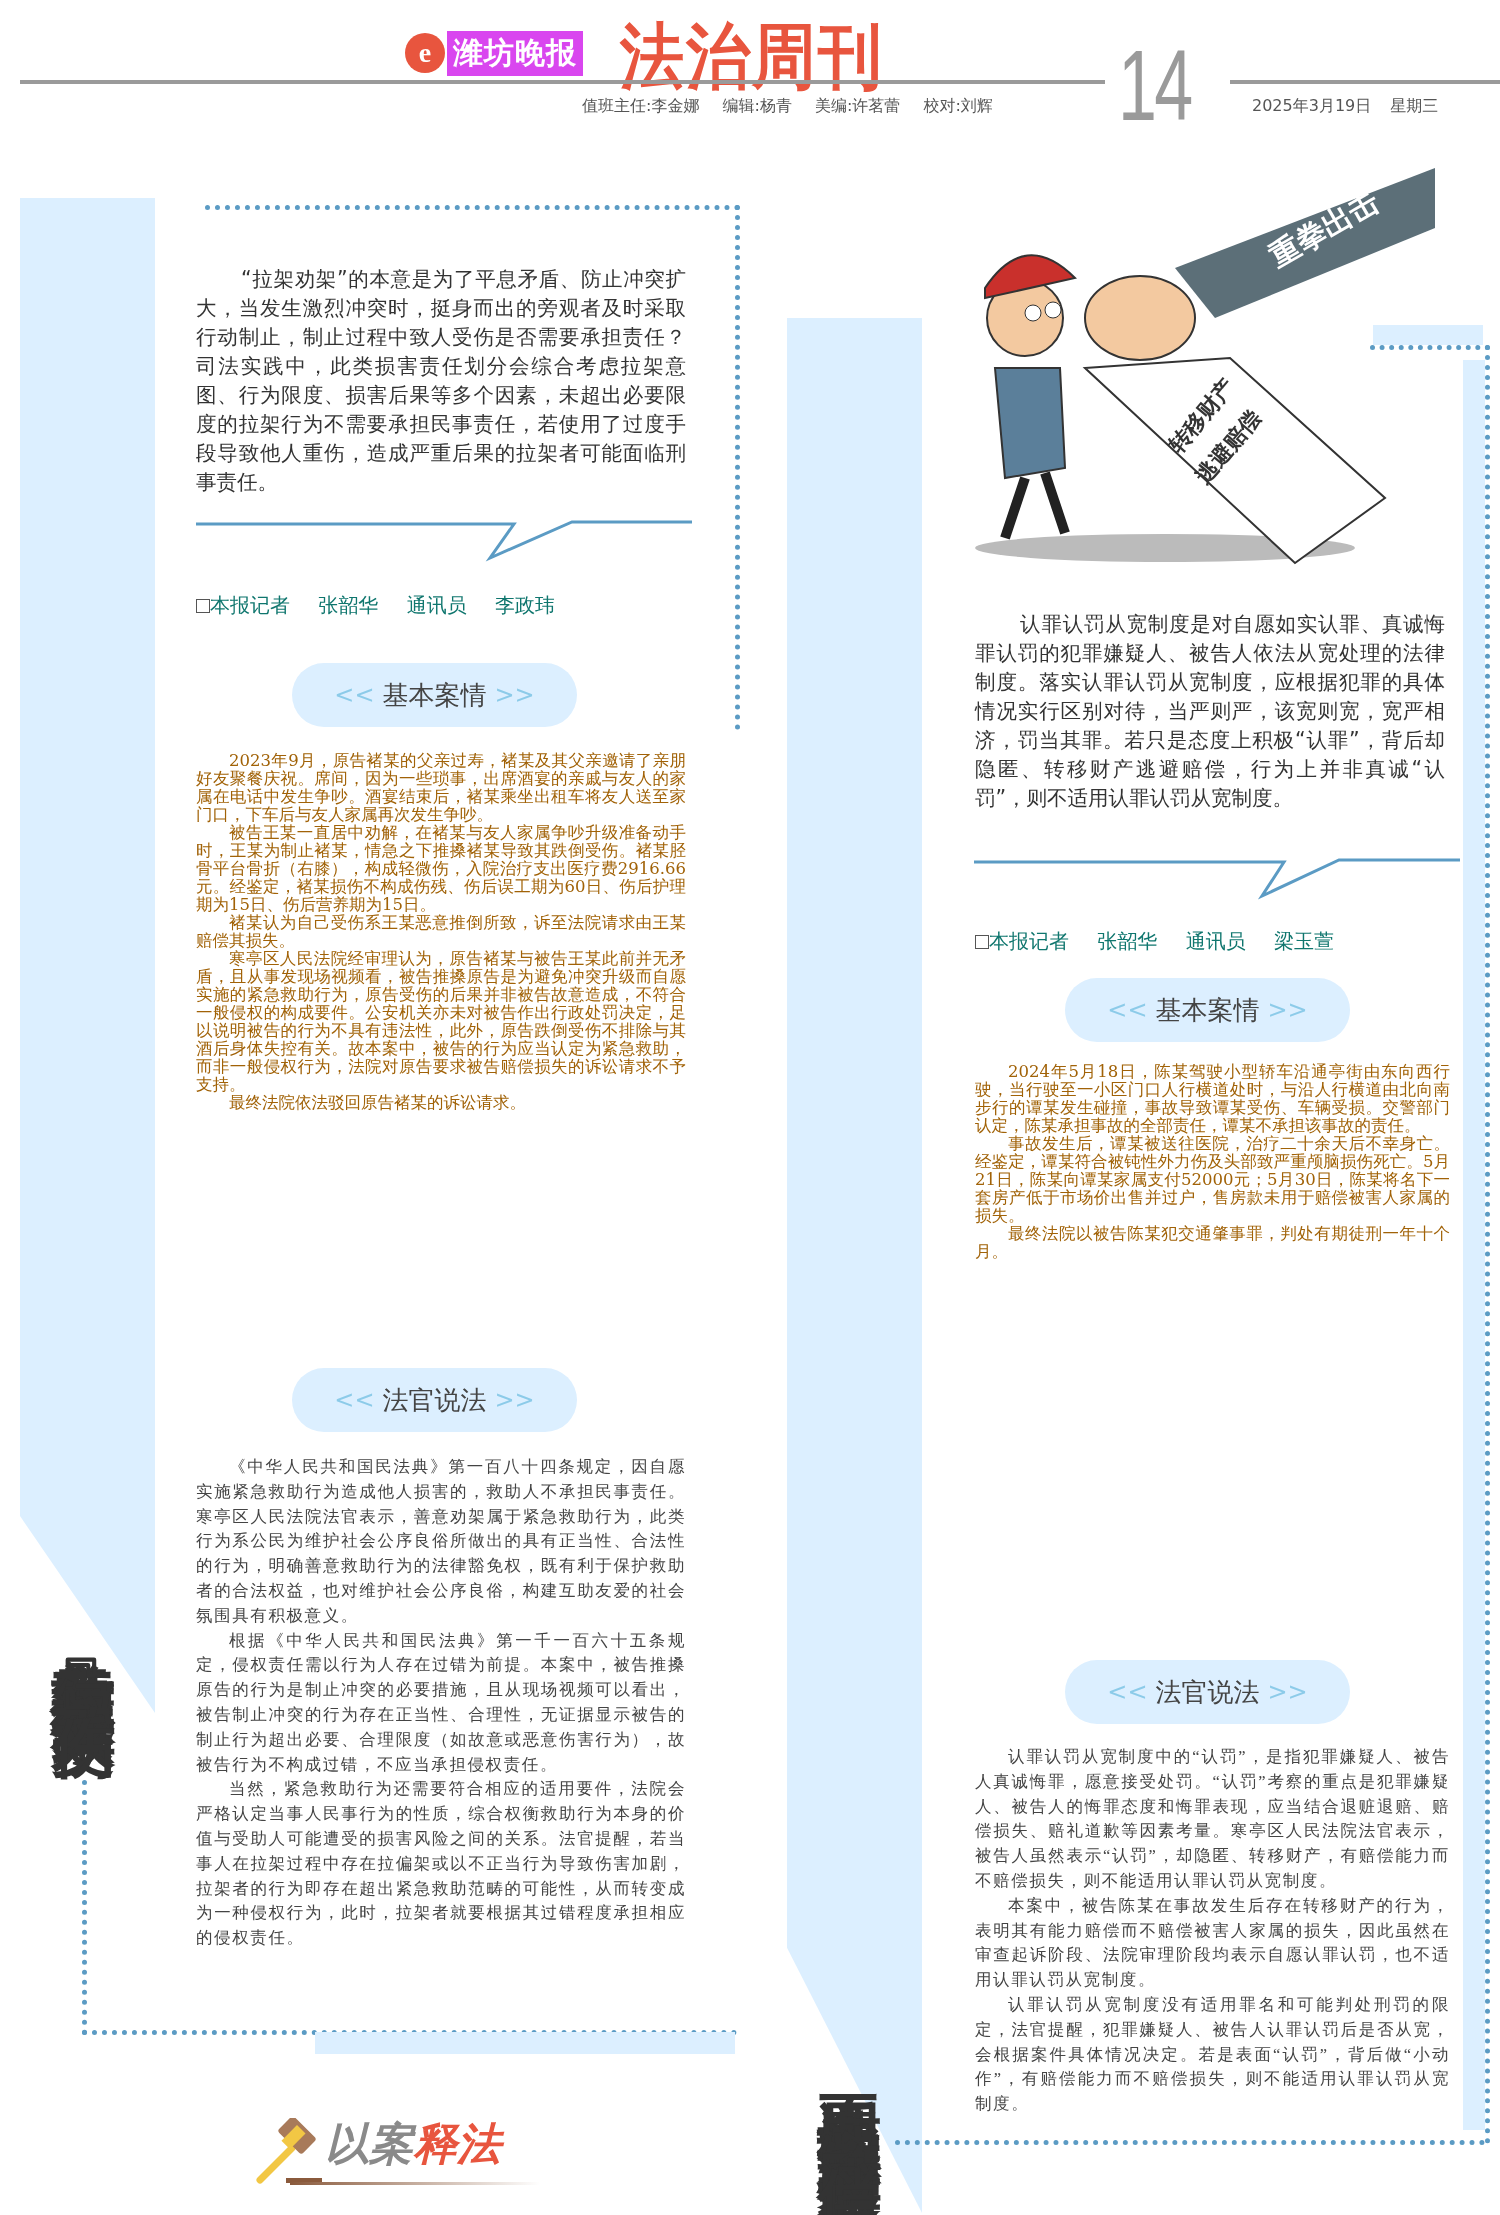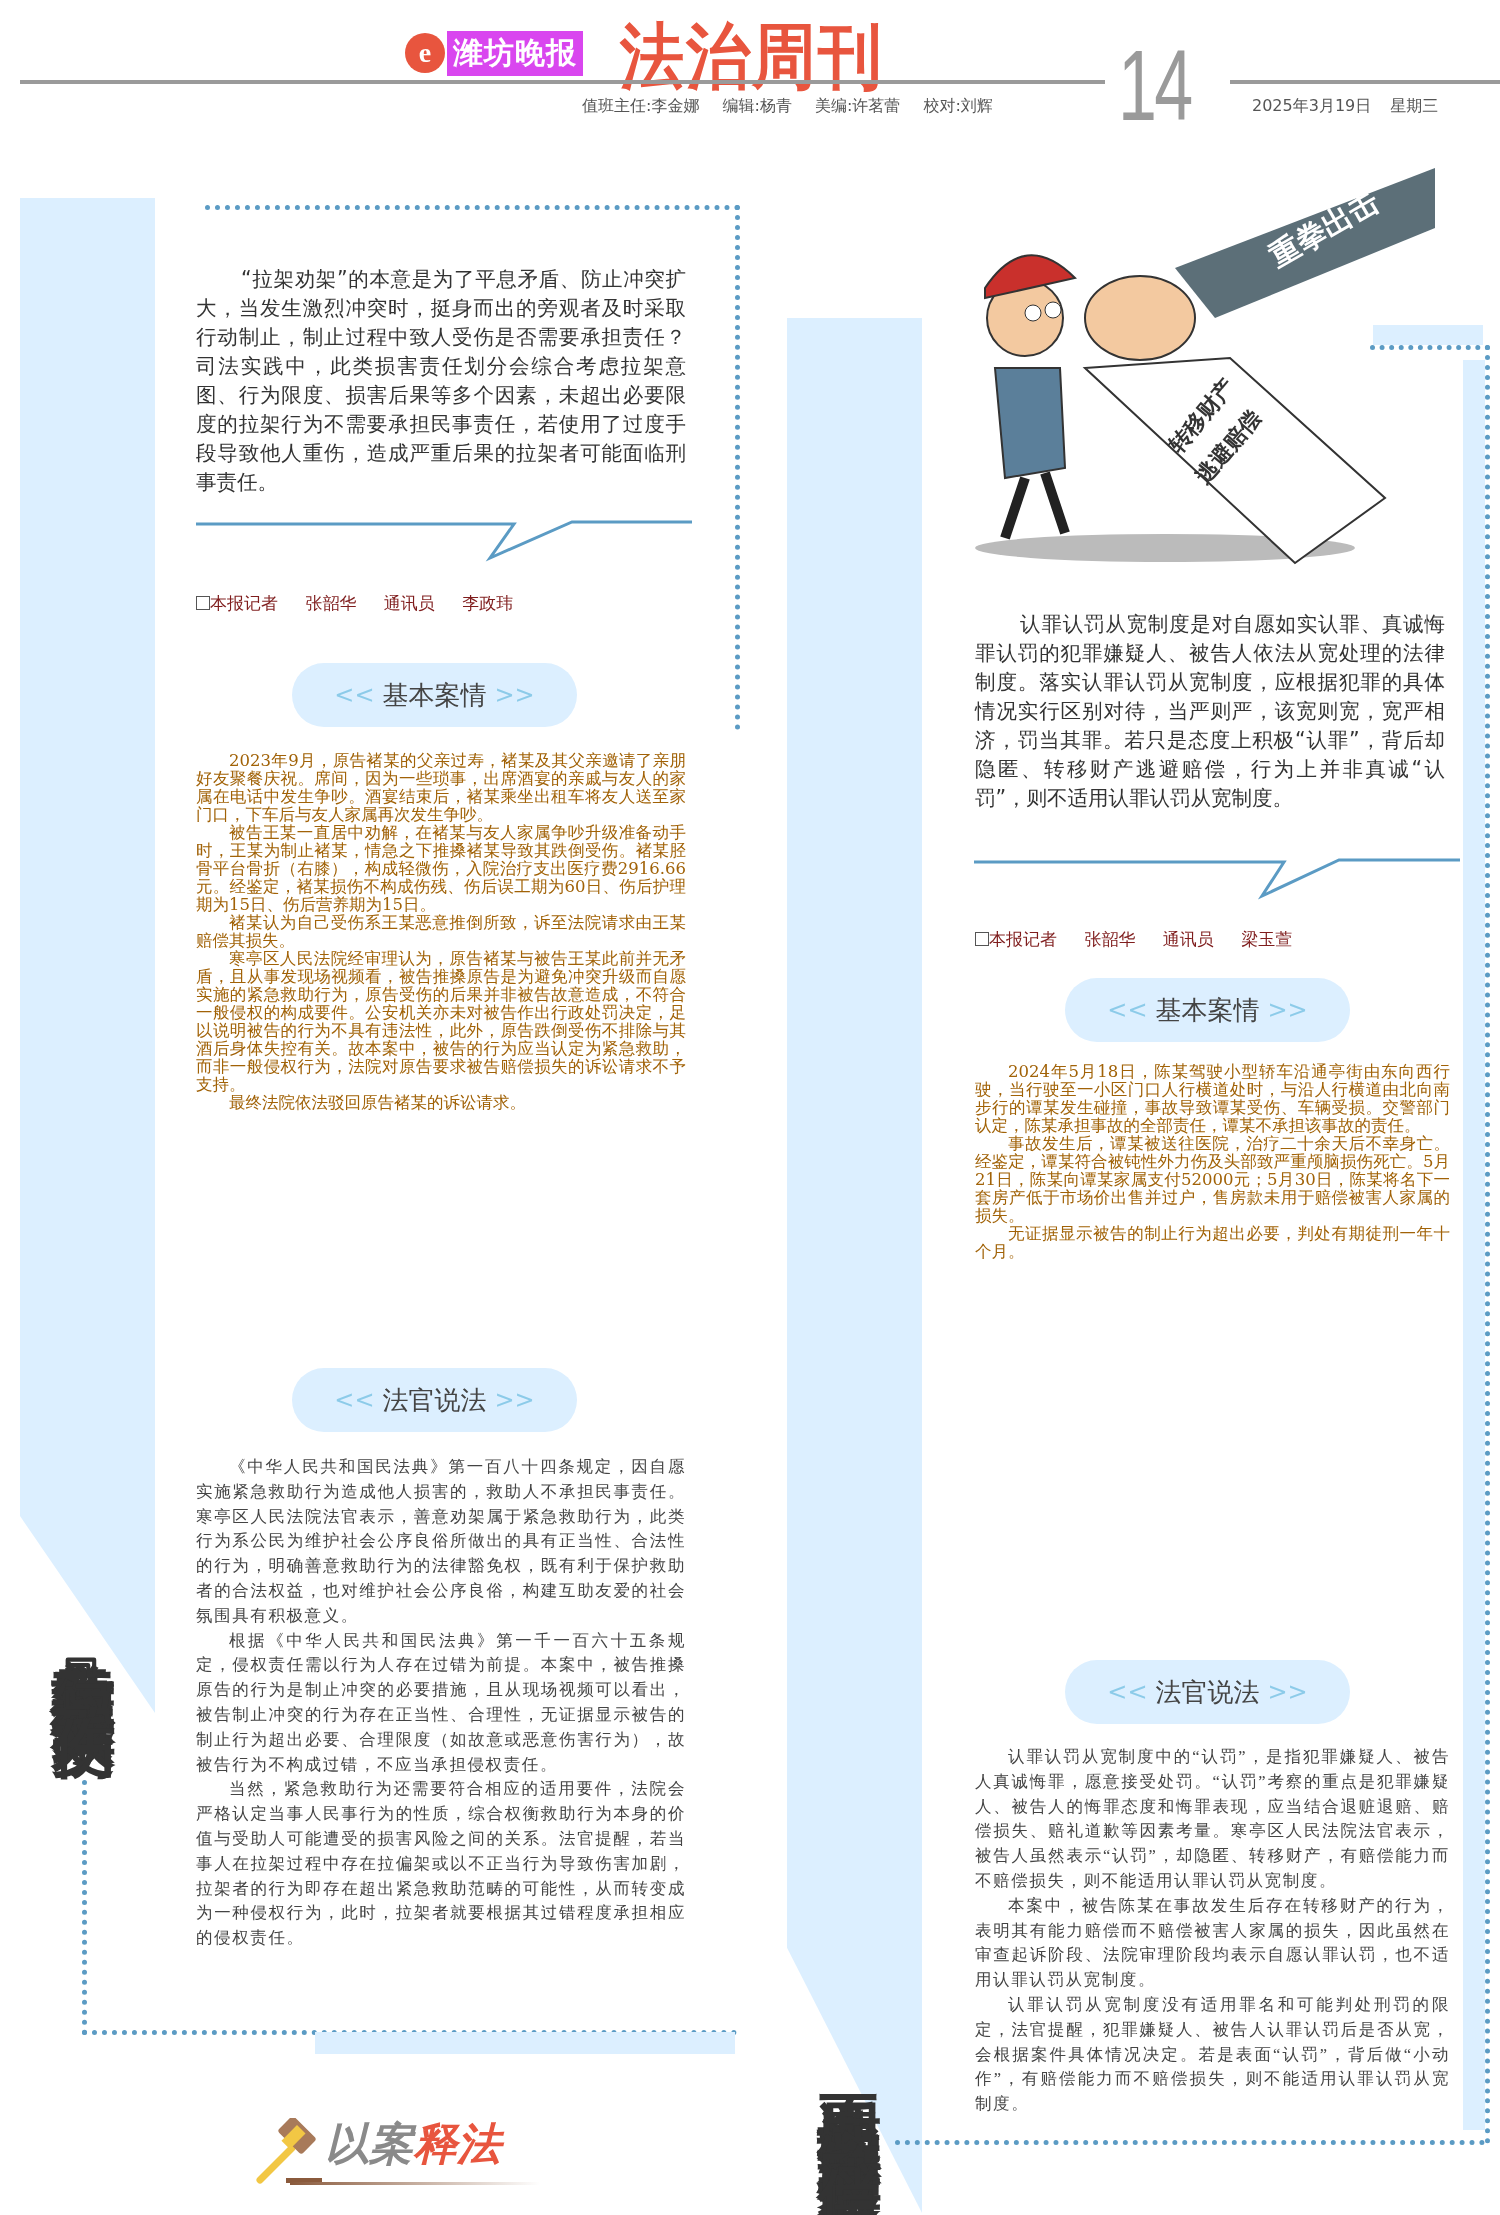--- a/index.html
+++ b/index.html
@@ -30,21 +30,21 @@
   .dot-right{border-right:5px dotted #5b9bc4;}
   .dot-left{border-left:5px dotted #5b9bc4;}
   .dot-bottom{border-bottom:5px dotted #5b9bc4;}
   
   .lead{font-size:20.5px;line-height:29px;color:#333;text-align:justify;}
   .lead p{margin:0;text-indent:2.2em;}
   .body{font-size:16.5px;line-height:18px;color:#a16207;text-align:justify;font-family:"DejaVu Serif",serif;}
   .body p{margin:0;text-indent:2em;}
   .body2{font-size:16.5px;line-height:24.8px;color:#444;text-align:justify;font-family:"Liberation Serif",serif;letter-spacing:1.6px;}
   .body2 p{margin:0;text-indent:2em;}
-  .byline{font-size:17px;color:#7f1d1d;}
+  .byline{font-size:20px;color:#0f766e;}
   .byline span{margin-right:22px;}
   .byline .box{display:inline-block;width:12px;height:12px;border:1px solid #555;margin-right:2px;vertical-align:-1px;}
   .pill{width:285px;height:64px;border-radius:32px;background:#dcefff;display:flex;align-items:center;
         justify-content:center;font-size:26px;color:#444;}
   .pill .ar{color:#8ccbe9;margin:0 8px;font-size:24px;}
   .footer-logo{left:255px;top:2115px;display:flex;font-family:Liberation Mono, monospace;}
   .logo-t1{font-size:44px;font-weight:bold;color:#8a8a8a;font-style:italic;}
   .logo-t2{font-size:44px;font-weight:bold;color:#e8553e;font-style:italic;}
 </style>
 </head>
@@ -163,21 +163,21 @@
 </div>
 
 <div class="abs pill" style="left:1065px;top:978px;">
   <span class="ar">&lt;&lt;</span>
   <span>基本案情</span>
   <span class="ar">&gt;&gt;</span>
 </div>
 <div class="abs body" style="left:975px;top:1063px;width:475px;">
   <p>2024年5月18日，陈某驾驶小型轿车沿通亭街由东向西行驶，当行驶至一小区门口人行横道处时，与沿人行横道由北向南步行的谭某发生碰撞，事故导致谭某受伤、车辆受损。交警部门认定，陈某承担事故的全部责任，谭某不承担该事故的责任。</p>
   <p>事故发生后，谭某被送往医院，治疗二十余天后不幸身亡。经鉴定，谭某符合被钝性外力伤及头部致严重颅脑损伤死亡。5月21日，陈某向谭某家属支付52000元；5月30日，陈某将名下一套房产低于市场价出售并过户，售房款未用于赔偿被害人家属的损失。</p>
-  <p>无证据显示被告的制止行为超出必要，判处有期徒刑一年十个月。</p>
+  <p>最终法院以被告陈某犯交通肇事罪，判处有期徒刑一年十个月。</p>
 </div>
 
 <div class="abs pill" style="left:1065px;top:1660px;">
   <span class="ar">&lt;&lt;</span>
   <span>法官说法</span>
   <span class="ar">&gt;&gt;</span>
 </div>
 <div class="abs body2" style="left:975px;top:1745px;width:475px;">
   <p>认罪认罚从宽制度中的“认罚”，是指犯罪嫌疑人、被告人真诚悔罪，愿意接受处罚。“认罚”考察的重点是犯罪嫌疑人、被告人的悔罪态度和悔罪表现，应当结合退赃退赔、赔偿损失、赔礼道歉等因素考量。寒亭区人民法院法官表示，被告人虽然表示“认罚”，却隐匿、转移财产，有赔偿能力而不赔偿损失，则不能适用认罪认罚从宽制度。</p>
   <p>本案中，被告陈某在事故发生后存在转移财产的行为，表明其有能力赔偿而不赔偿被害人家属的损失，因此虽然在审查起诉阶段、法院审理阶段均表示自愿认罪认罚，也不适用认罪认罚从宽制度。</p>

